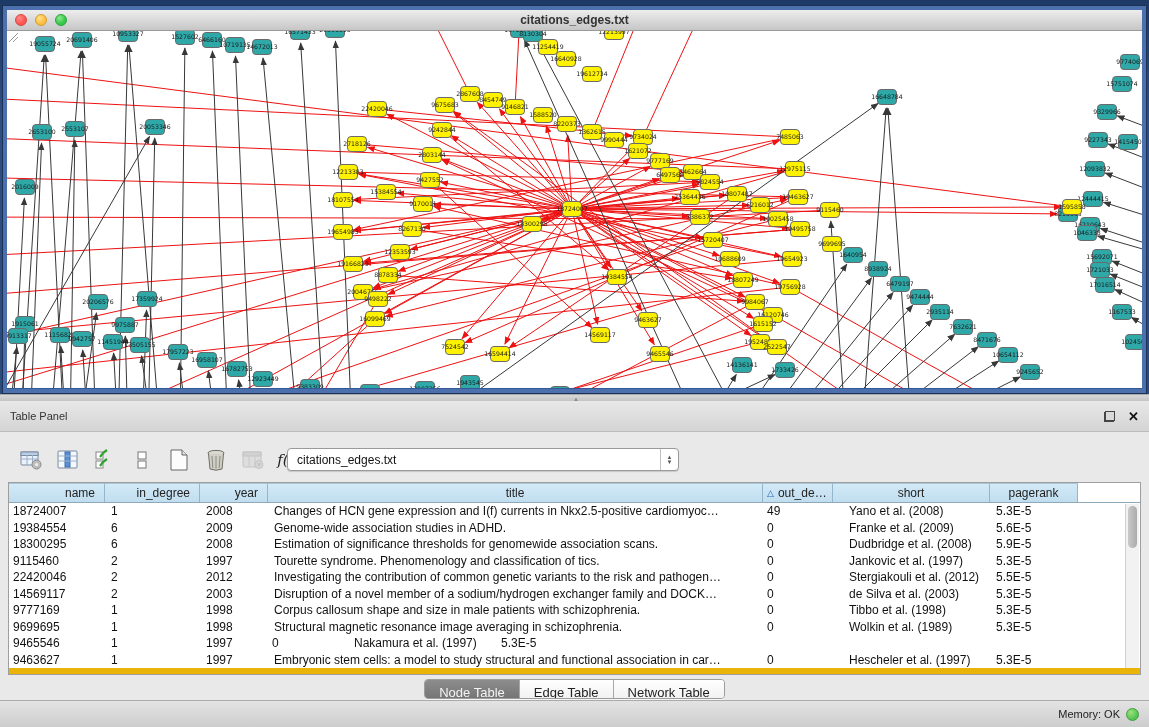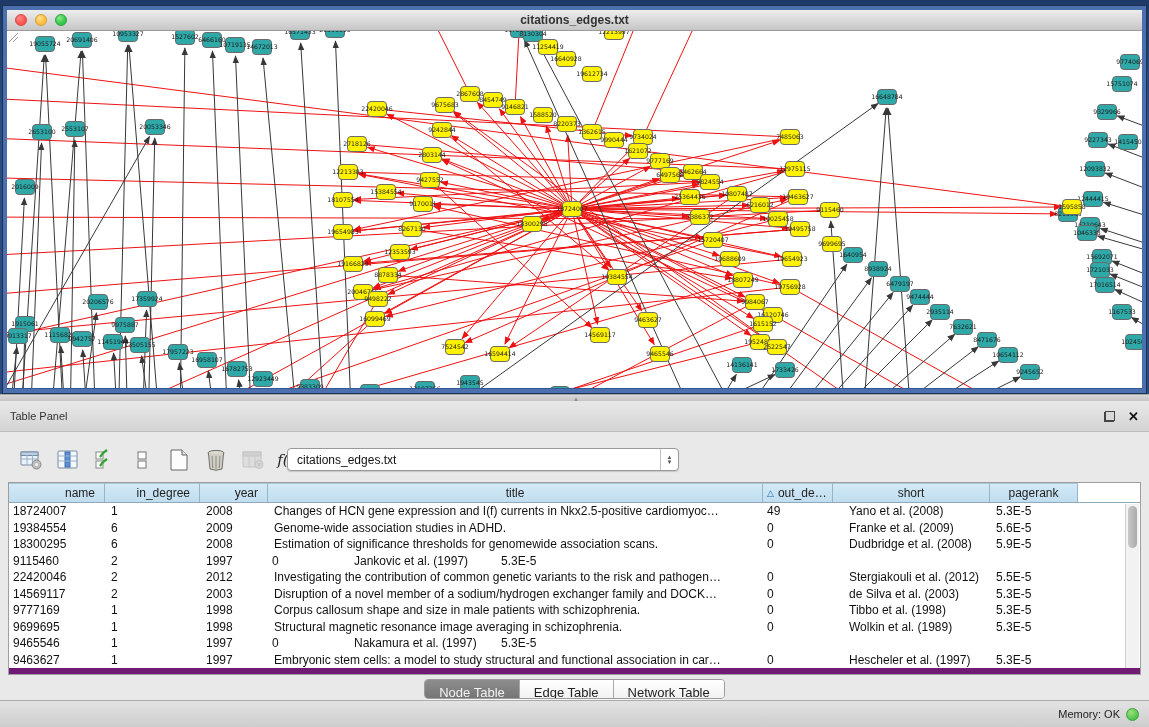--- a/index.html
+++ b/index.html
@@ -46,21 +46,21 @@
   .tb-btn { width:26px; height:26px; display:flex; align-items:center; justify-content:center; }
   .fx { font-family:"DejaVu Serif", serif; font-style:italic; font-size:15px; color:#222; }
   .combo { position:absolute; left:287px; top:7px; width:392px; height:23px; background:#fff;
            border:1px solid #9a9a9a; border-radius:4px; display:flex; align-items:center;
            box-shadow:0 1px 1px rgba(0,0,0,.15); }
   .combo-text { flex:1; font-size:12px; color:#111; padding-left:9px; }
   .combo-step { width:18px; height:100%; border-left:1px solid #c0c0c0; display:flex; flex-direction:column;
                 align-items:center; justify-content:center; font-size:6px; color:#555; line-height:5px; }
 
   
-  .tablewrap { position:absolute; left:8px; top:81px; width:1133px; height:193px; background:#701a75;
+  .tablewrap { position:absolute; left:8px; top:81px; width:1133px; height:193px; background:#eab308;
                border:1px solid #9e9e9e; }
   .thead { display:flex; height:20px; border-bottom:1px solid #8fa8ba; background:#fff; }
   .th { background:linear-gradient(180deg,#d3eaf7,#c0ddef); border-right:1px solid #93b6cc; border-top:1px solid #aac6d8;
         font-size:12px; color:#222; display:flex; align-items:center; overflow:hidden; white-space:nowrap; }
   .th.right { justify-content:flex-end; padding-right:9px; }
   .th.center { justify-content:center; }
   .th.left { justify-content:flex-start; padding-left:4px; }
   .sort-tri { color:#1e66b0; font-size:9px; margin-right:4px; }
   .tbody { position:relative; }
   .tr { display:flex; height:16.5px; background:#fff; }
@@ -925,20 +925,21 @@
           <div class="td" style="width: 68px; padding-left: 6px;">2008</div>
           <div class="td" style="width: 495px; padding-left: 6px;">Estimation of significance thresholds for genomewide association scans.</div>
           <div class="td" style="width: 70px; padding-left: 4px;">0</div>
           <div class="td" style="width: 157px; padding-left: 16px;">Dudbridge et al. (2008)</div>
           <div class="td" style="width: 88px; padding-left: 6px;">5.9E-5</div>
         </div>
         <div class="tr">
           <div class="td" style="width: 96px; padding-left: 4px;">9115460</div>
           <div class="td" style="width: 95px; padding-left: 6px;">2</div>
           <div class="td" style="width: 68px; padding-left: 6px;">1997</div>
+          <div class="td" style="width: 495px; padding-left: 6px;">Tourette syndrome. Phenomenology and classification of tics.</div>
           <div class="td" style="width: 70px; padding-left: 4px;">0</div>
           <div class="td" style="width: 157px; padding-left: 16px;">Jankovic et al. (1997)</div>
           <div class="td" style="width: 88px; padding-left: 6px;">5.3E-5</div>
         </div>
         <div class="tr">
           <div class="td" style="width: 96px; padding-left: 4px;">22420046</div>
           <div class="td" style="width: 95px; padding-left: 6px;">2</div>
           <div class="td" style="width: 68px; padding-left: 6px;">2012</div>
           <div class="td" style="width: 495px; padding-left: 6px;">Investigating the contribution of common genetic variants to the risk and pathogen…</div>
           <div class="td" style="width: 70px; padding-left: 4px;">0</div>

